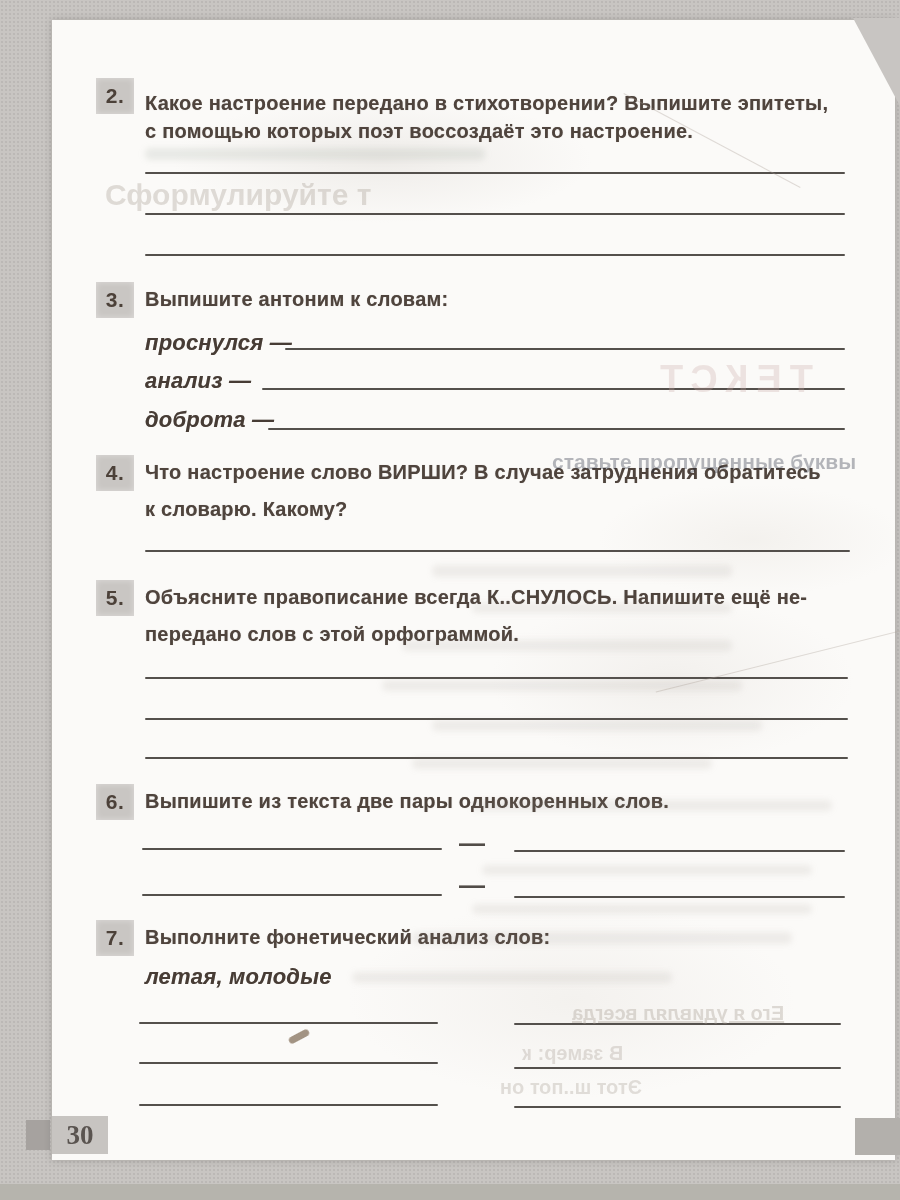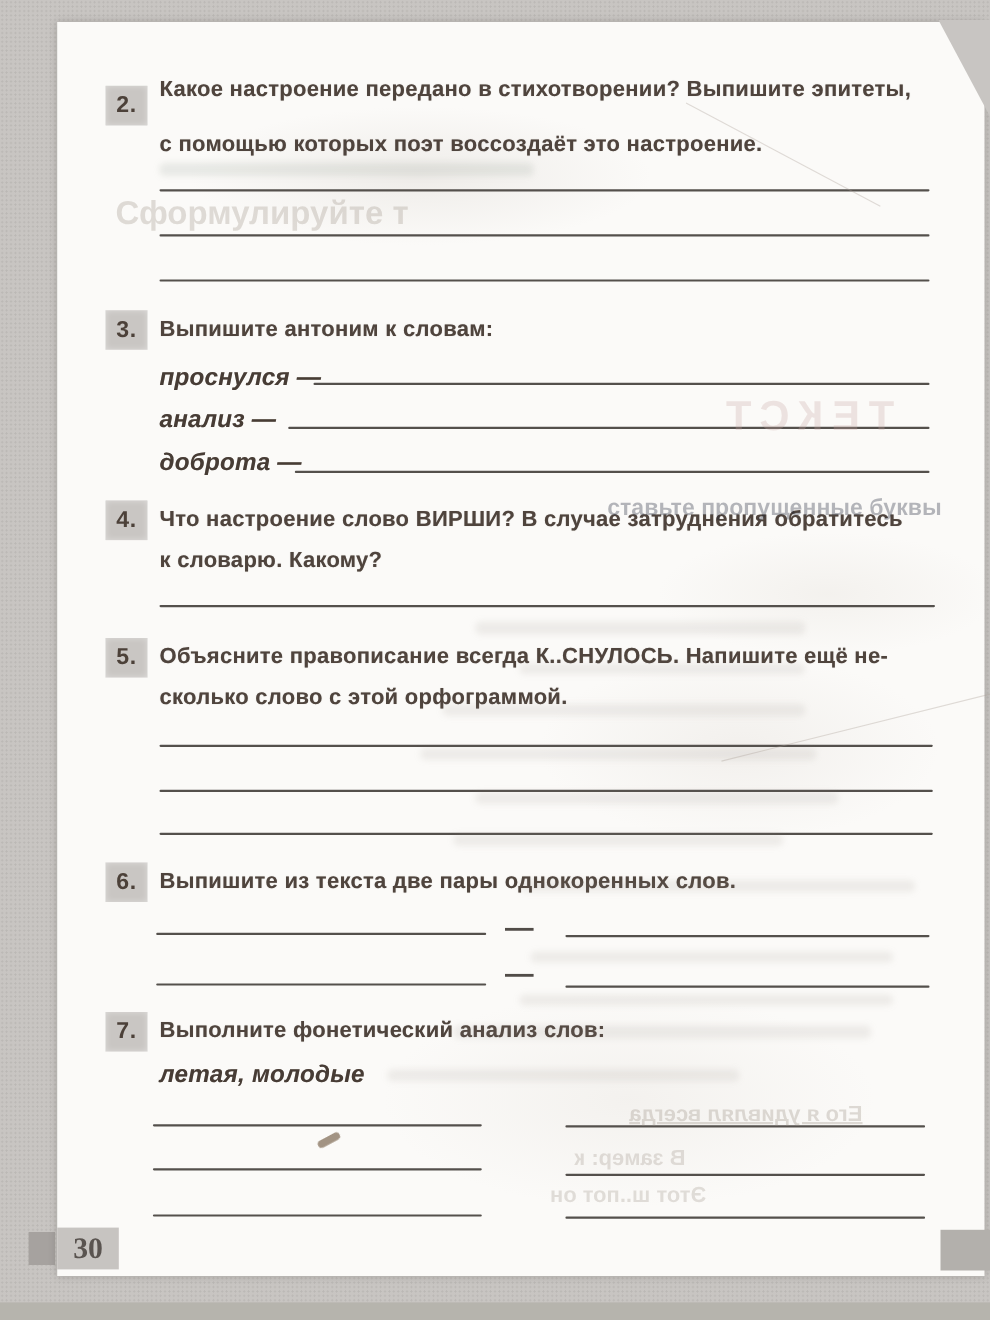--- a/index.html
+++ b/index.html
@@ -91,21 +91,21 @@
 </style>
 </head>
 <body>
 
 <div class="scan-noise"></div>
 
 <div class="page">
 
   <div>
     <div class="badge" style="left:44px;top:58px">2.</div>
-    <div class="tline" style="left:93px;top:48px">Какое настроение передано в стихотворении? Выпишите эпитеты,</div>
+    <div class="tline" style="left:93px;top:70px">Какое настроение передано в стихотворении? Выпишите эпитеты,</div>
     <div class="tline" style="left:93px;top:98px">с помощью которых поэт воссоздаёт это настроение.</div>
     <div class="rule" style="left:93px;top:152px;width:700px"></div>
     <div class="rule" style="left:93px;top:193px;width:700px"></div>
     <div class="rule" style="left:93px;top:234px;width:700px"></div>
   </div>
 
   <div>
     <div class="badge" style="left:44px;top:262px">3.</div>
     <div class="tline" style="left:93px;top:266px">Выпишите антоним к словам:</div>
     <div class="it" style="left:93px;top:310px">проснулся —</div>
@@ -119,21 +119,21 @@
   <div>
     <div class="badge" style="left:44px;top:435px">4.</div>
     <div class="tline" style="left:93px;top:439px">Что настроение слово ВИРШИ? В случае затруднения обратитесь</div>
     <div class="tline" style="left:93px;top:476px">к словарю. Какому?</div>
     <div class="rule" style="left:93px;top:530px;width:705px"></div>
   </div>
 
   <div>
     <div class="badge" style="left:44px;top:560px">5.</div>
     <div class="tline" style="left:93px;top:564px">Объясните правописание всегда К..СНУЛОСЬ. Напишите ещё не-</div>
-    <div class="tline" style="left:93px;top:601px">сколько слово с этой орфограммой.</div>
+    <div class="tline" style="left:93px;top:601px">передано слов с этой орфограммой.</div>
     <div class="rule" style="left:93px;top:657px;width:703px"></div>
     <div class="rule" style="left:93px;top:698px;width:703px"></div>
     <div class="rule" style="left:93px;top:737px;width:703px"></div>
   </div>
 
   <div>
     <div class="badge" style="left:44px;top:764px">6.</div>
     <div class="tline" style="left:93px;top:768px">Выпишите из текста две пары однокоренных слов.</div>
     <div class="rule" style="left:90px;top:828px;width:300px"></div>
     <span class="dash" style="left:407px;top:812px">—</span>

